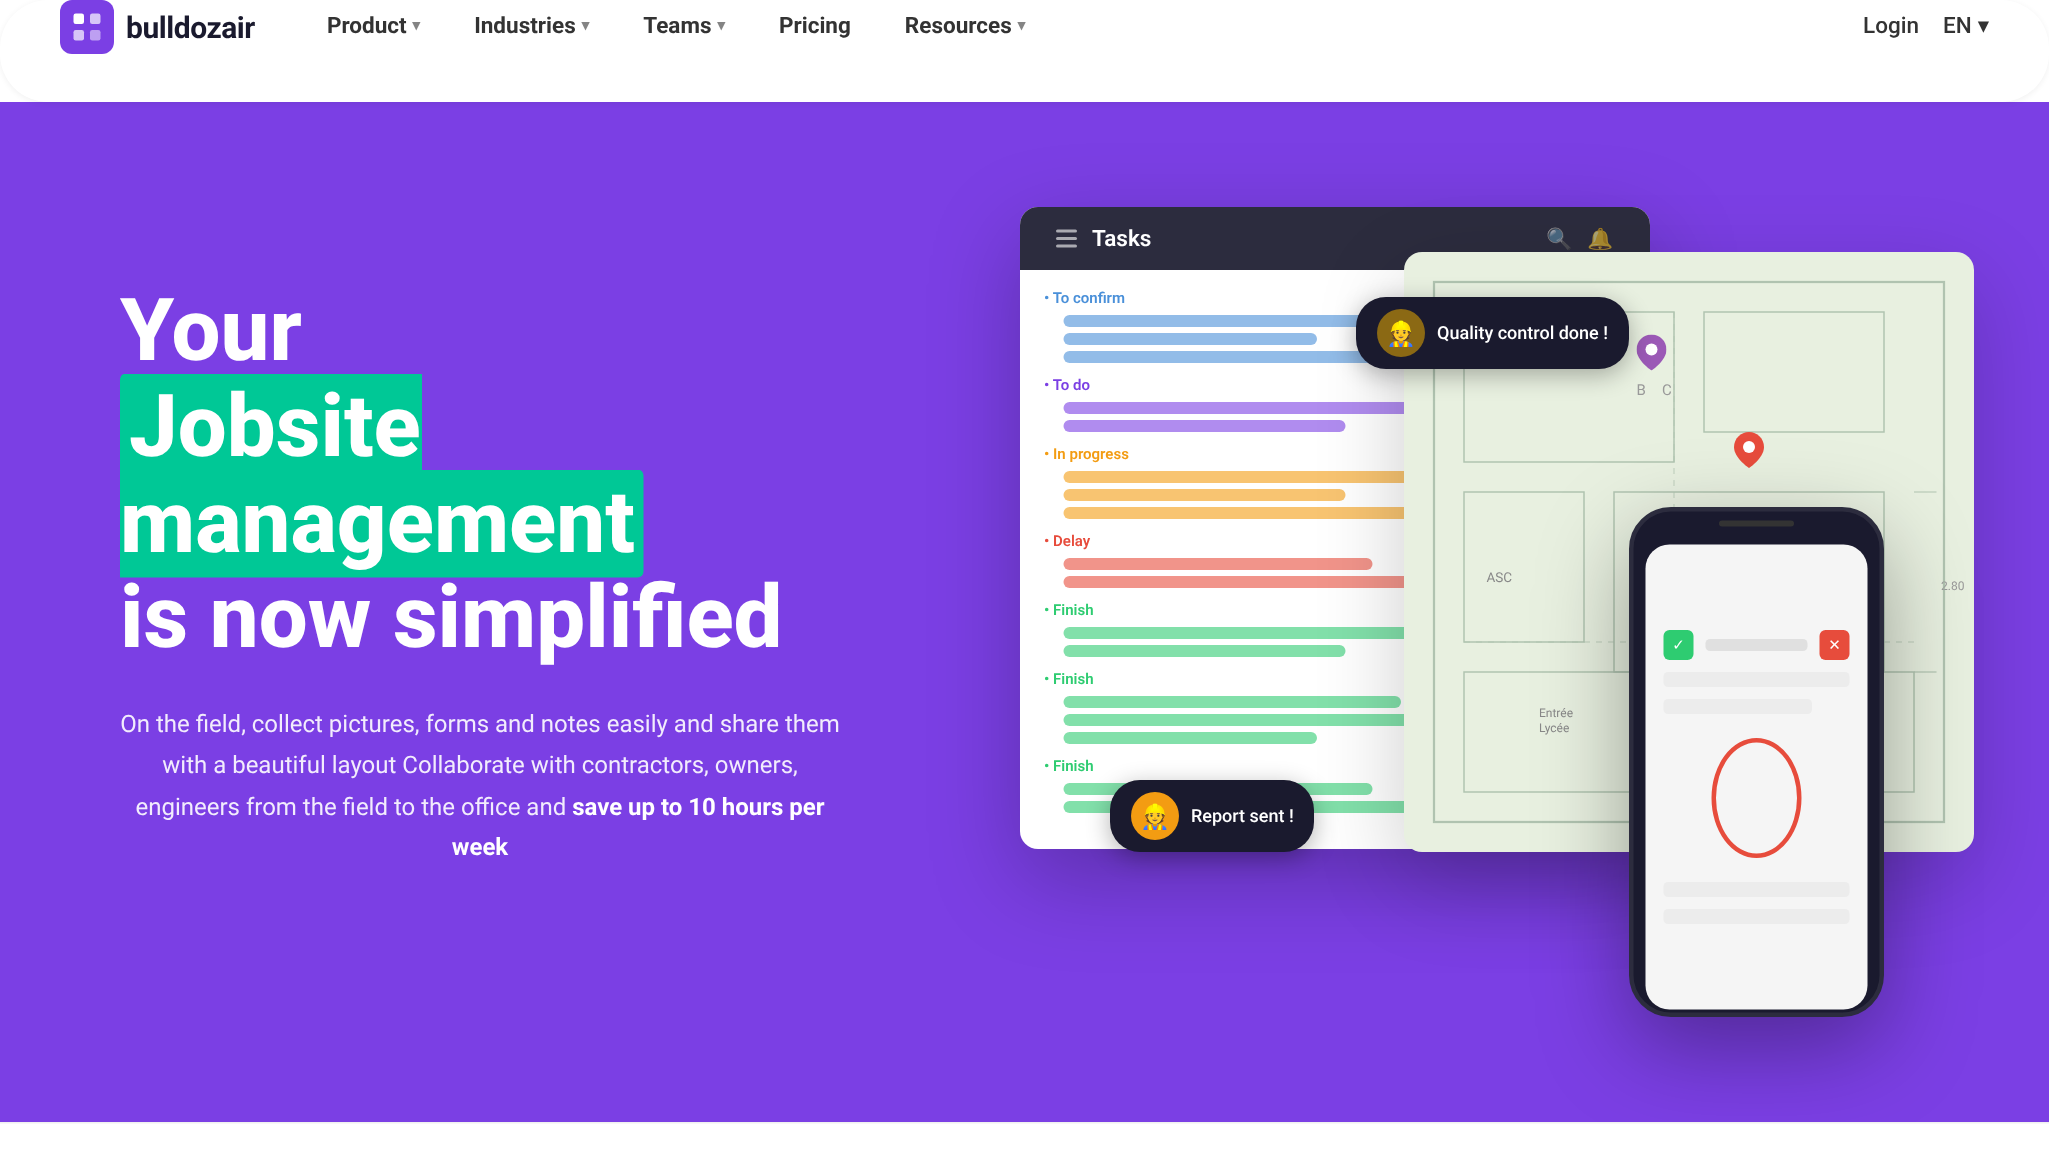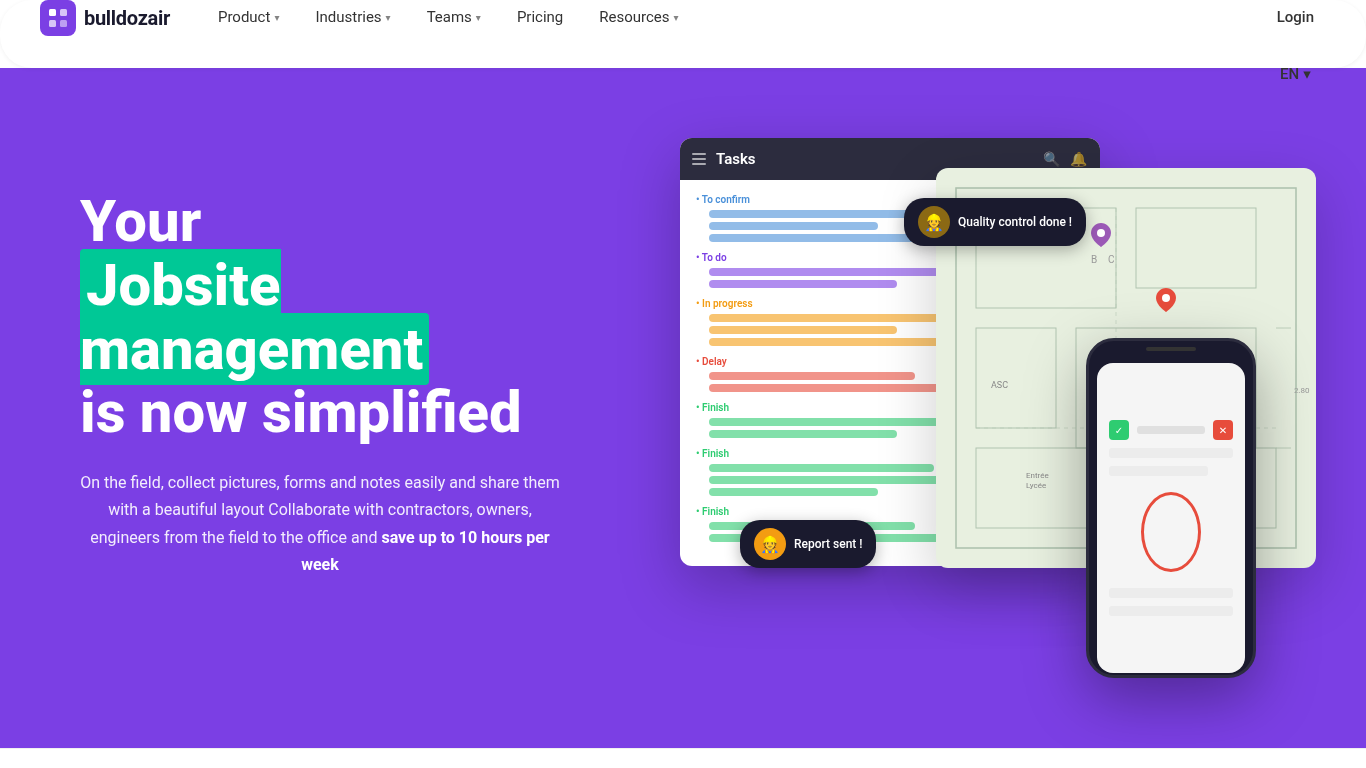--- a/index.html
+++ b/index.html
@@ -48,34 +48,33 @@
       gap: 4px;
       flex: 1;
     }
     .nav-item {
       display: flex;
       align-items: center;
       gap: 4px;
       padding: 8px 16px;
       color: #333;
       font-size: 15px;
-      font-weight: 400;
+      font-weight: 700;
       cursor: pointer;
       border-radius: 6px;
       white-space: nowrap;
     }
     .nav-item .chevron {
       font-size: 10px;
       opacity: 0.6;
     }
     .nav-right {
       display: flex;
       align-items: center;
-      gap: 31px;
-      flex-direction: column;
+      gap: 4px;
     }
     .login-btn {
       color: #333;
       font-size: 15px;
       font-weight: 500;
       cursor: pointer;
       padding: 8px 12px;
     }
     .demo-btn {
       background: #fff;
@@ -165,21 +164,21 @@
       top: 0;
       left: 0;
       width: 420px;
       background: #fff;
       border-radius: 12px;
       box-shadow: 0 20px 60px rgba(0,0,0,0.25);
       overflow: hidden;
     }
     .tasks-header {
       background: #2c2c3e;
-      padding: 12px 12px;
+      padding: 12px 24px;
       display: flex;
       align-items: center;
       justify-content: space-between;
       gap: 24px;
     }
     .tasks-header-left {
       display: flex;
       align-items: center;
       gap: 10px;
     }

